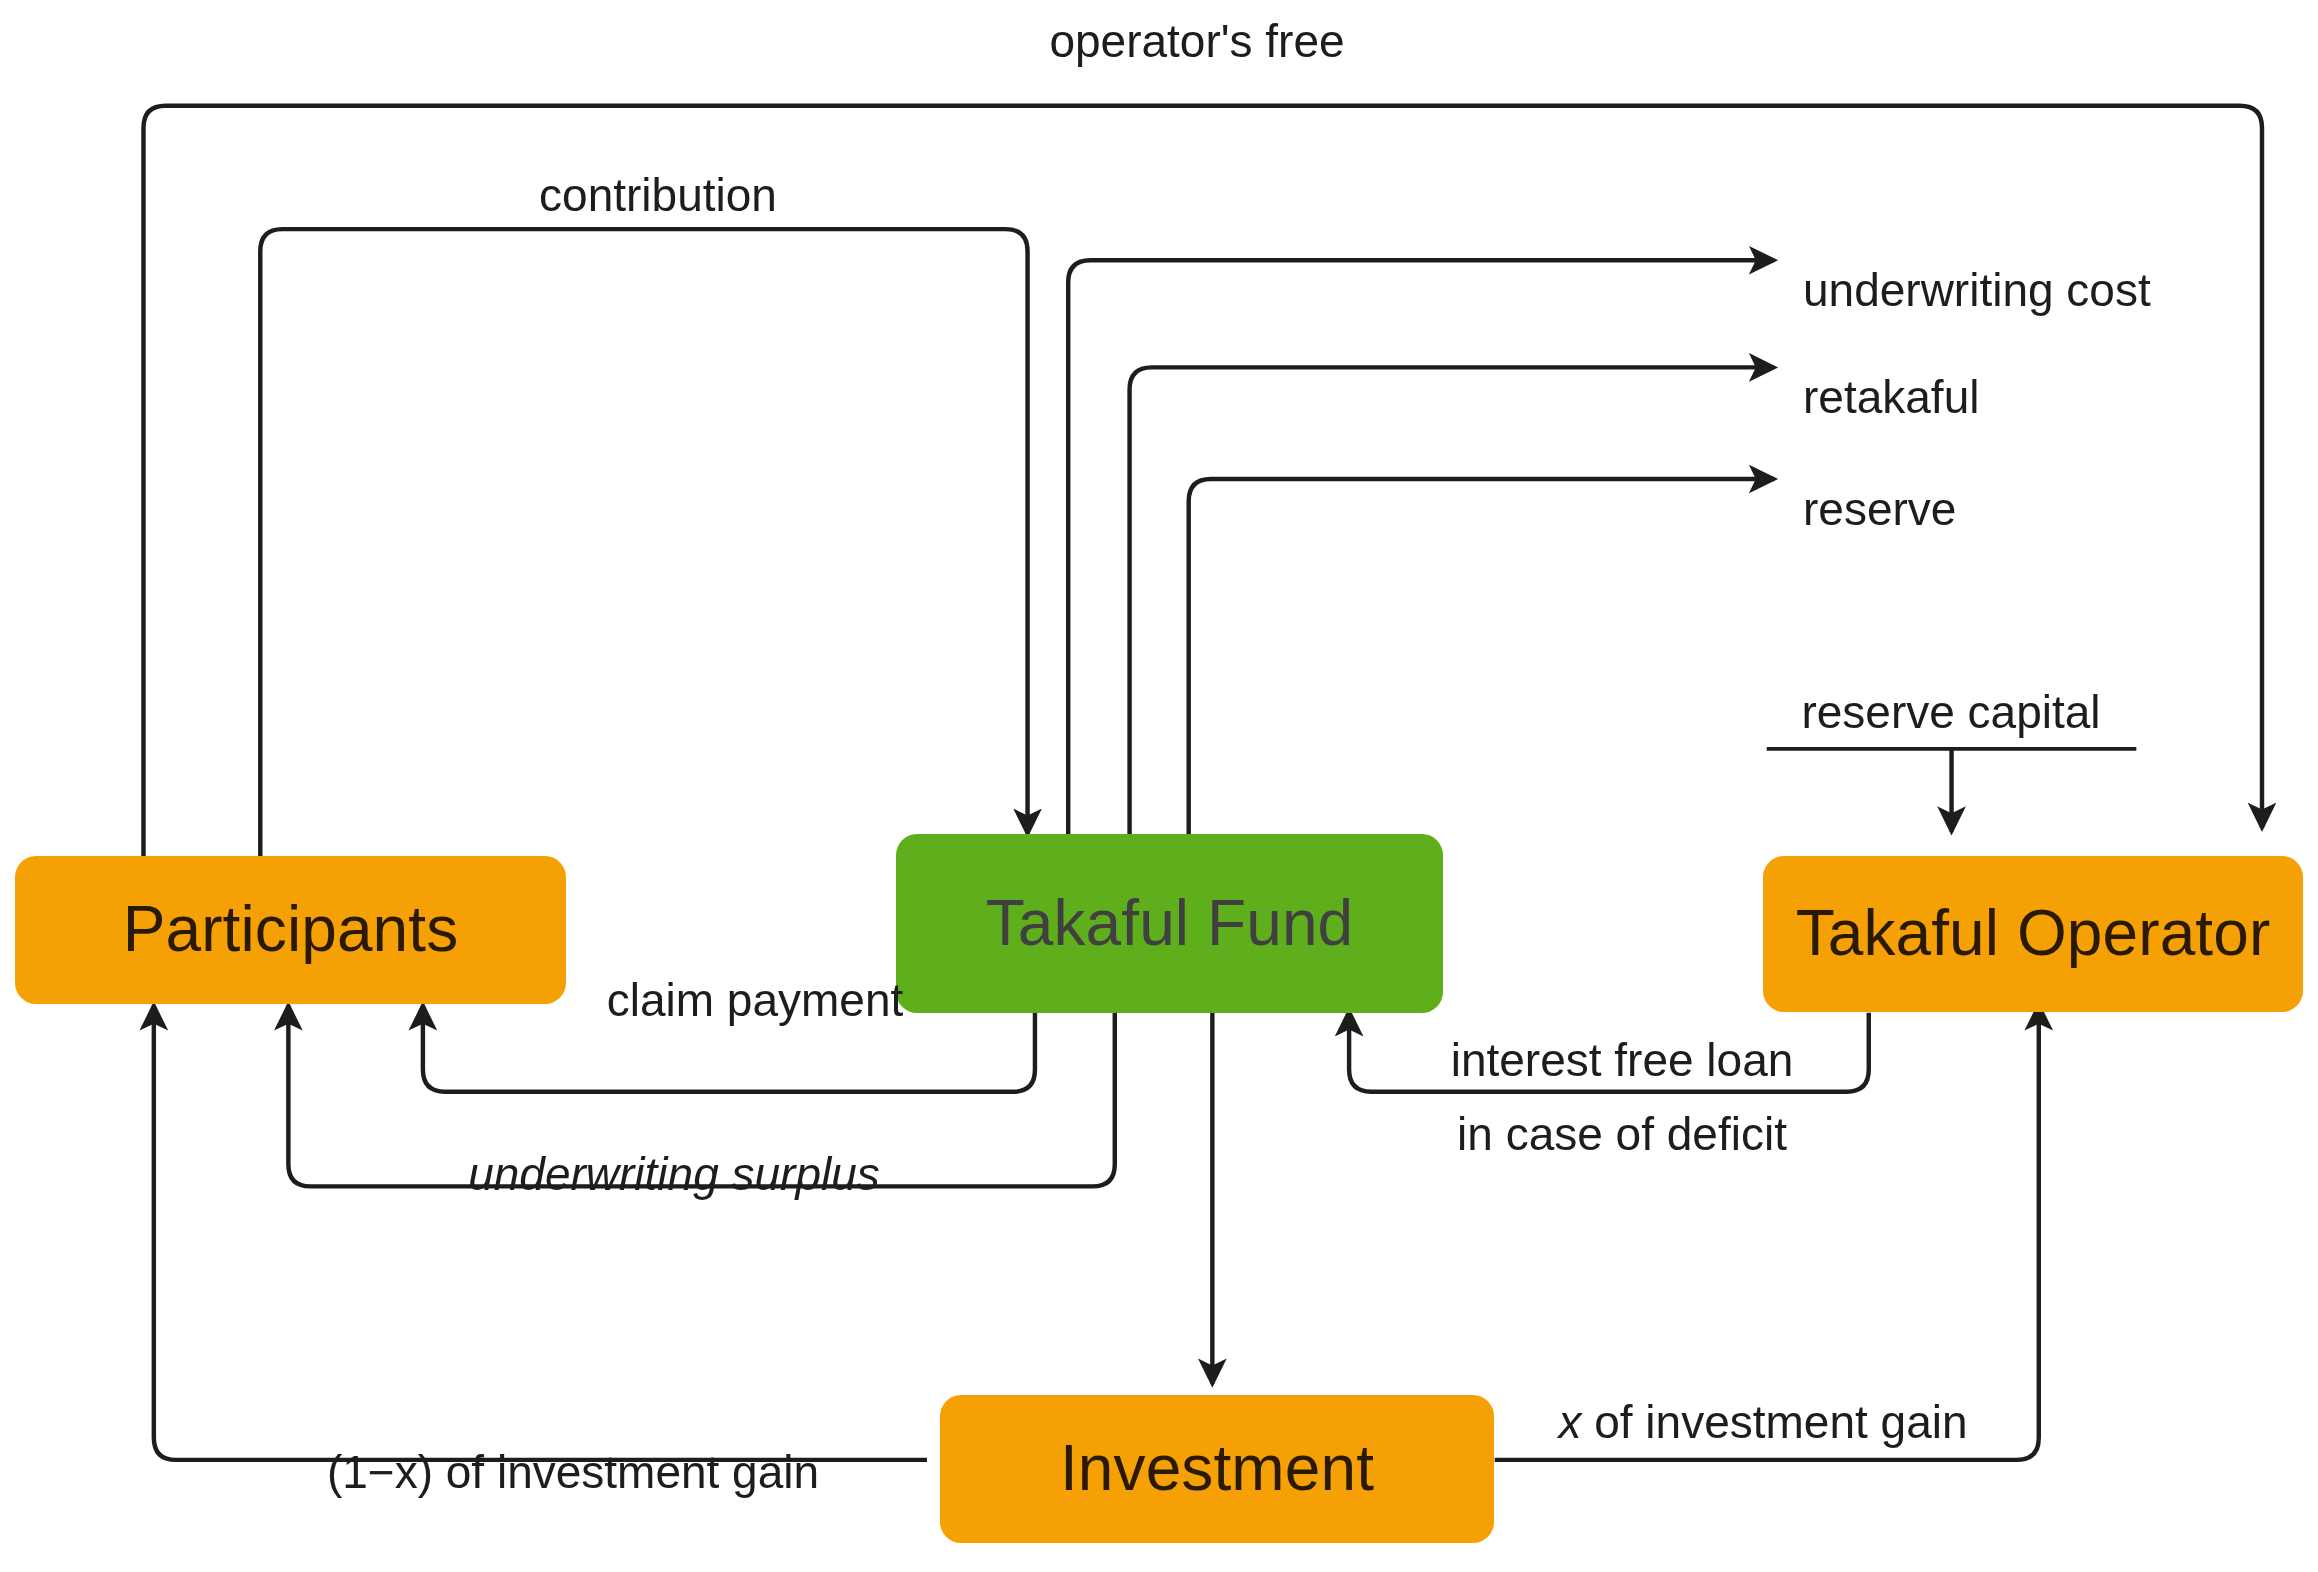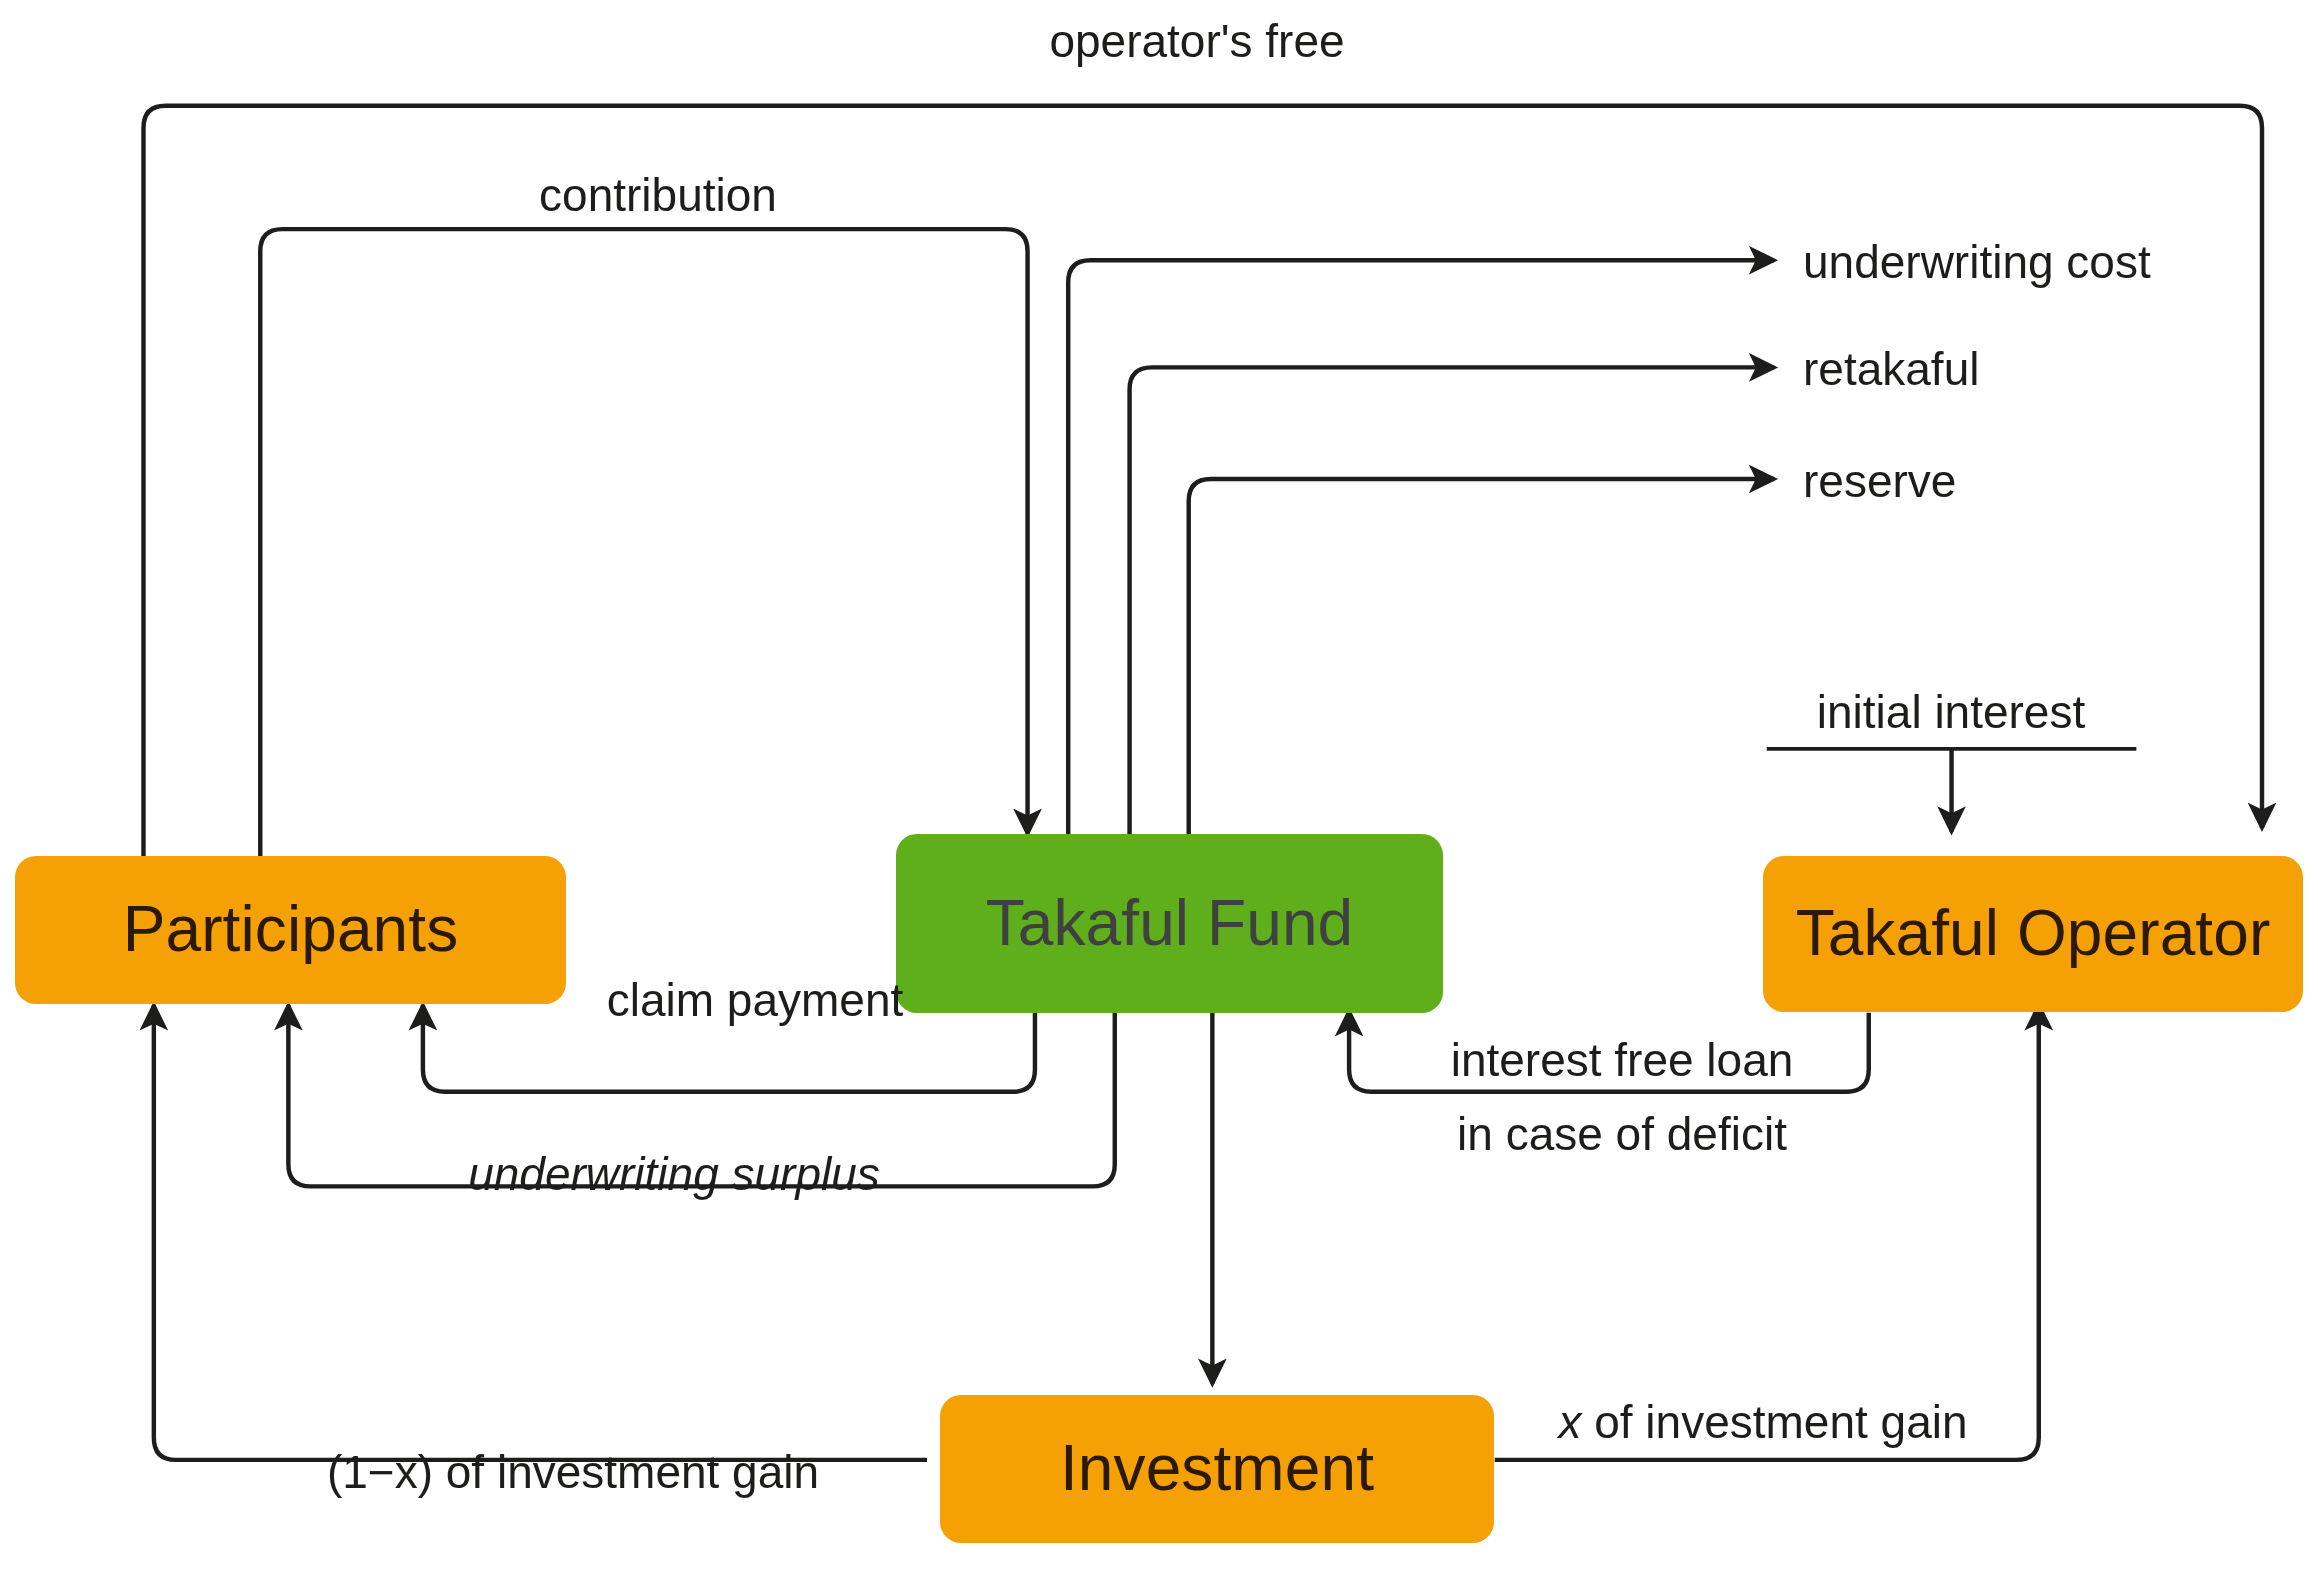--- a/index.html
+++ b/index.html
@@ -10,21 +10,21 @@
   .edge-thin{fill:none;stroke:#1d1d1b;stroke-width:5;}
   .nodebox{position:absolute;display:flex;align-items:center;justify-content:center;
            border-radius:21px;box-sizing:border-box;}
   .nodebox span{display:block;text-align:center;line-height:1.05;letter-spacing:0.1px;}
   .node-orange{background:#F5A105;}
   .node-orange span{color:#2b1a03;font-size:64px;}
   .node-green{background:#5FAE1C;}
   .node-green span{color:#404040;font-size:64px;}
   .lbl{position:absolute;color:#1d1d1b;font-size:46px;line-height:1.12;white-space:nowrap;}
   .lbl.c{transform:translateX(-50%);text-align:right;}
-  .lbl.l{transform:none;}
+  .lbl.l{transform:none;margin-top:28px;}
   .ital{font-style:italic;}
 </style>
 </head>
 <body>
 
 <div id="stage">
 
   <svg id="diagram" viewBox="0 0 3137 2128">
     <defs>
       <marker id="ah" viewBox="0 0 12 12" refX="9.5" refY="6" markerWidth="7.2" markerHeight="7.2" orient="auto-start-reverse">
@@ -77,21 +77,21 @@
   <div class="lbl c" style="left:1197px;top:16.3px;">operator's free</div>
 
   <div class="lbl c" style="left:658px;top:170px;">contribution</div>
 
   <div class="lbl l" style="left:1803px;top:237px;">underwriting cost</div>
 
   <div class="lbl l" style="left:1803px;top:344px;">retakaful</div>
 
   <div class="lbl l" style="left:1803px;top:456px;">reserve</div>
 
-  <div class="lbl c" style="left:1951px;top:687px;">initial interest</div>
+  <div class="lbl c" style="left:1951px;top:687px;">reserve capital</div>
 
   <div class="lbl c" style="left:710px;top:975px;margin-left:45px;">claim payment</div>
 
   <div class="lbl c" style="left:674px;top:1149px;font-style:italic;">underwriting surplus</div>
 
   <div class="lbl c" style="left:1622px;top:1035px;">interest free loan</div>
 
   <div class="lbl c" style="left:1622px;top:1109px;">in case of deficit</div>
 
   <div class="lbl c" style="left:573px;top:1447px;">(1−x) of investment gain</div>

